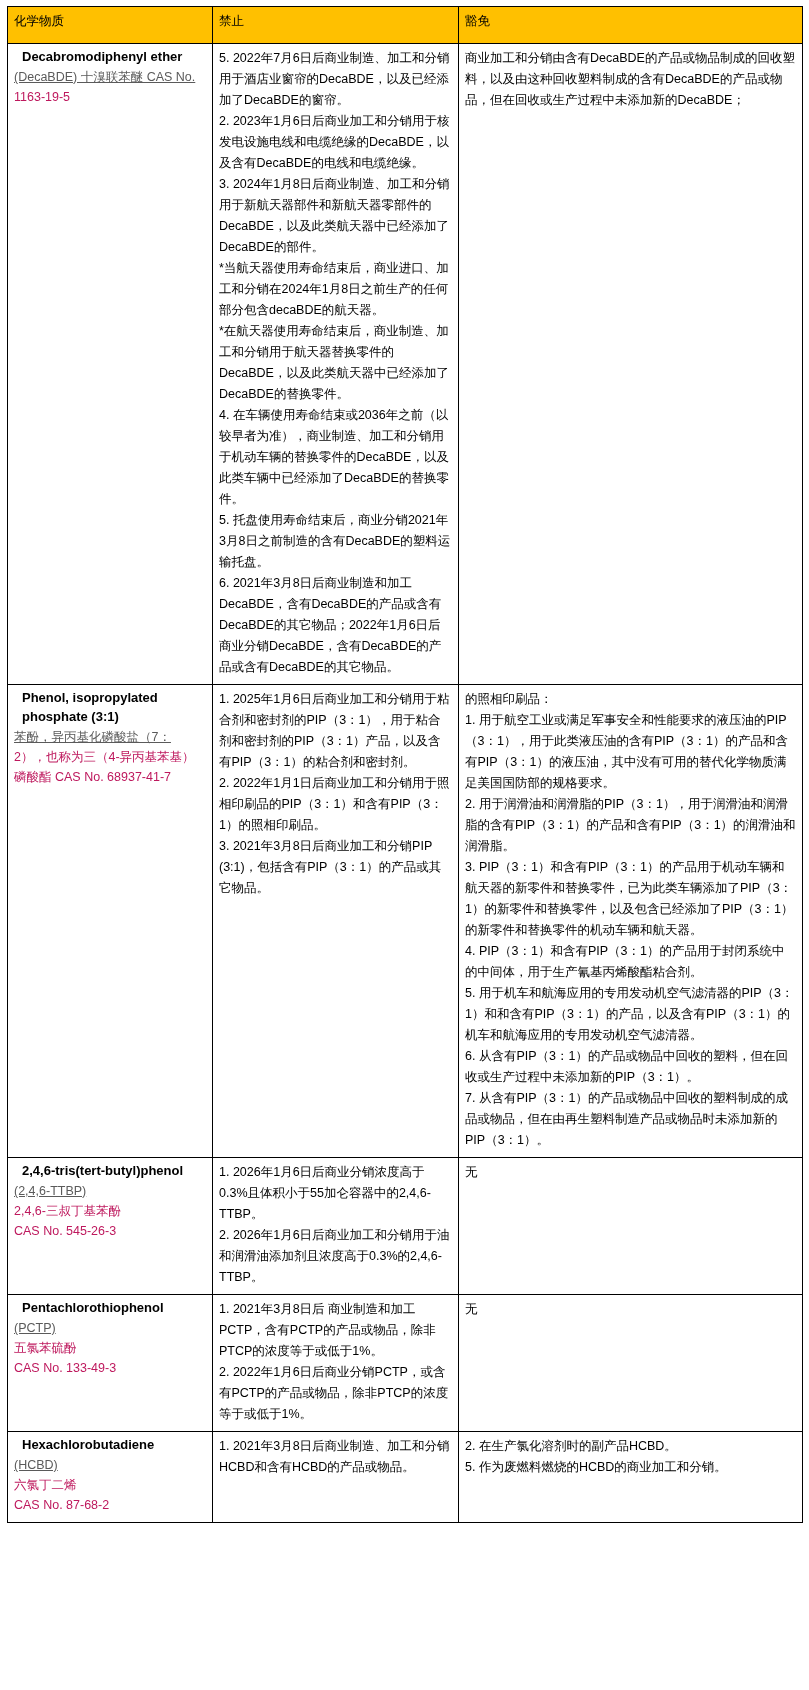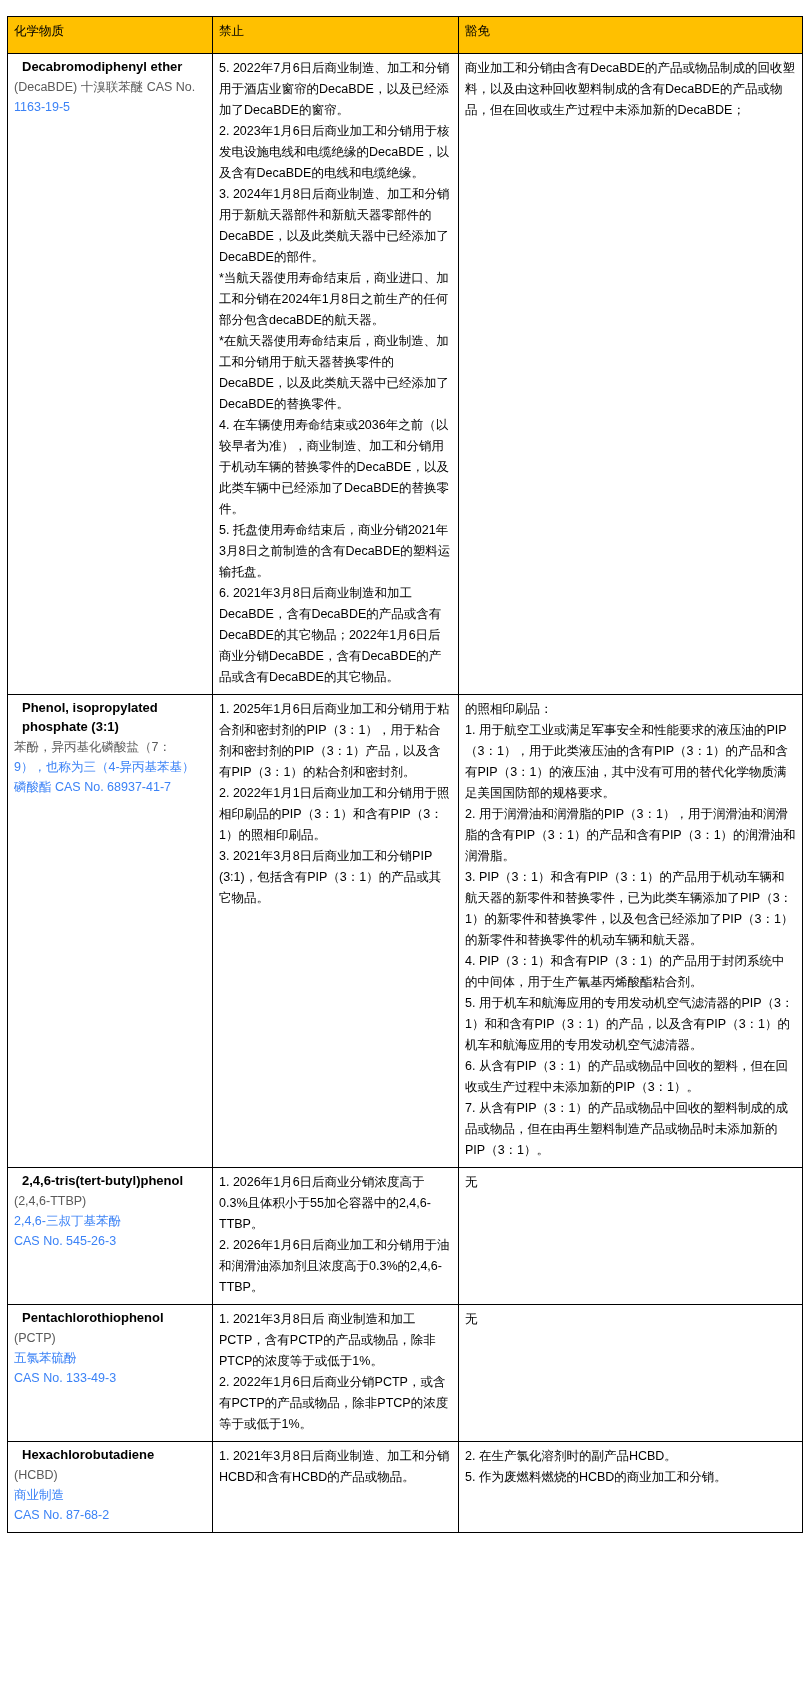--- a/index.html
+++ b/index.html
@@ -11,21 +11,20 @@
     width: 809px;
     font-family: "Liberation Sans", "DejaVu Sans", sans-serif;
     color: #000000;
     -webkit-font-smoothing: none;
   }
   .sheet {
     width: 726px;
     box-sizing: border-box;
     padding: 6px 7px 8px 7px;
     position: relative;
-    margin-top: 10px;
   }
   table.reg-table {
     width: 795px;
     border-collapse: collapse;
     table-layout: fixed;
     border: 1px solid #000000;
   }
   table.reg-table col.c-chem  { width: 205px; }
   table.reg-table col.c-proh  { width: 246px; }
   table.reg-table col.c-exem  { width: 344px; }
@@ -58,23 +57,23 @@
     font-weight: bold;
     font-size: 13px;
     line-height: 1.45;
     display: block;
     padding-left: 8px;
   }
   .chem-alias {
     display: block;
     font-size: 12.5px;
     line-height: 1.62;
-    color: #3b82f6;
-  }
-  .chem-alias.dim { color: #5a5a5a; }
+    color: #be185d;
+  }
+  .chem-alias.dim { color: #5a5a5a; text-decoration: underline; }
 
   td.body-cell p {
     margin: 0;
   }
   td.body-cell p + p { margin-top: 0px; }
 
   td.exempt-mid {
     vertical-align: middle;
   }
   .none-mark { font-size: 12.5px; }
@@ -165,21 +164,21 @@
             <p>6. 2021年3月8日后商业制造和加工DecaBDE，含有DecaBDE的产品或含有DecaBDE的其它物品；2022年1月6日后商业分销DecaBDE，含有DecaBDE的产品或含有DecaBDE的其它物品。</p>
           </td>
           <td class="body-cell">
             <p>商业加工和分销由含有DecaBDE的产品或物品制成的回收塑料，以及由这种回收塑料制成的含有DecaBDE的产品或物品，但在回收或生产过程中未添加新的DecaBDE；</p>
           </td>
         </tr>
         <tr>
           <td class="chem-cell">
             <span class="chem-name">Phenol, isopropylated phosphate (3:1)</span>
             <span class="chem-alias dim">苯酚，异丙基化磷酸盐（7：</span>
-            <span class="chem-alias">9），也称为三（4-异丙基苯基）</span>
+            <span class="chem-alias">2），也称为三（4-异丙基苯基）</span>
             <span class="chem-alias">磷酸酯 CAS No. 68937-41-7</span>
           </td>
           <td class="body-cell">
             <p>1. 2025年1月6日后商业加工和分销用于粘合剂和密封剂的PIP（3：1），用于粘合剂和密封剂的PIP（3：1）产品，以及含有PIP（3：1）的粘合剂和密封剂。</p>
             <p>2. 2022年1月1日后商业加工和分销用于照相印刷品的PIP（3：1）和含有PIP（3：1）的照相印刷品。</p>
             <p>3. 2021年3月8日后商业加工和分销PIP (3:1)，包括含有PIP（3：1）的产品或其它物品。</p>
           </td>
           <td class="body-cell">
             <p>的照相印刷品：</p>
             <p>1. 用于航空工业或满足军事安全和性能要求的液压油的PIP（3：1），用于此类液压油的含有PIP（3：1）的产品和含有PIP（3：1）的液压油，其中没有可用的替代化学物质满足美国国防部的规格要求。</p>
@@ -218,21 +217,21 @@
             <p>2. 2022年1月6日后商业分销PCTP，或含有PCTP的产品或物品，除非PTCP的浓度等于或低于1%。</p>
           </td>
           <td class="body-cell exempt-mid">
             <p class="none-mark">无</p>
           </td>
         </tr>
         <tr>
           <td class="chem-cell">
             <span class="chem-name">Hexachlorobutadiene</span>
             <span class="chem-alias dim">(HCBD)</span>
-            <span class="chem-alias">商业制造</span>
+            <span class="chem-alias">六氯丁二烯</span>
             <span class="chem-alias">CAS No. 87-68-2</span>
           </td>
           <td class="body-cell">
             <p>1. 2021年3月8日后商业制造、加工和分销HCBD和含有HCBD的产品或物品。</p>
           </td>
           <td class="body-cell exempt-mid">
             <p class="none-mark">2. 在生产氯化溶剂时的副产品HCBD。</p>
             <p class="none-mark">5. 作为废燃料燃烧的HCBD的商业加工和分销。</p>
           </td>
         </tr>

